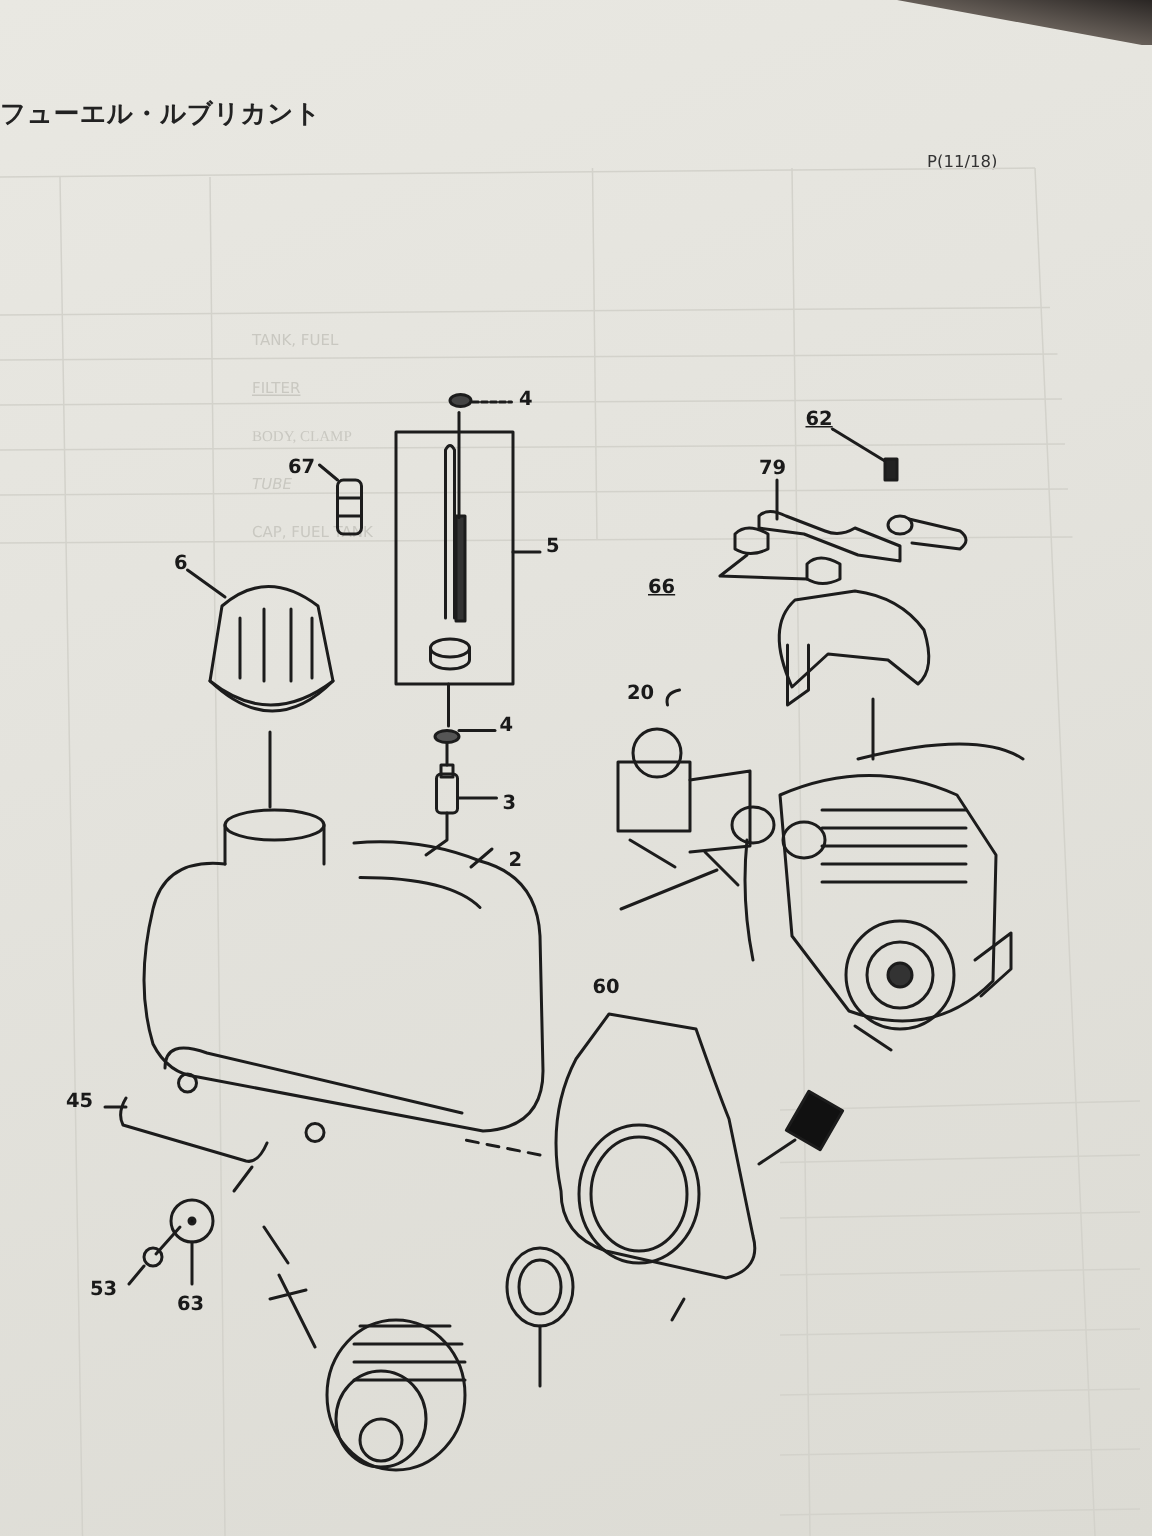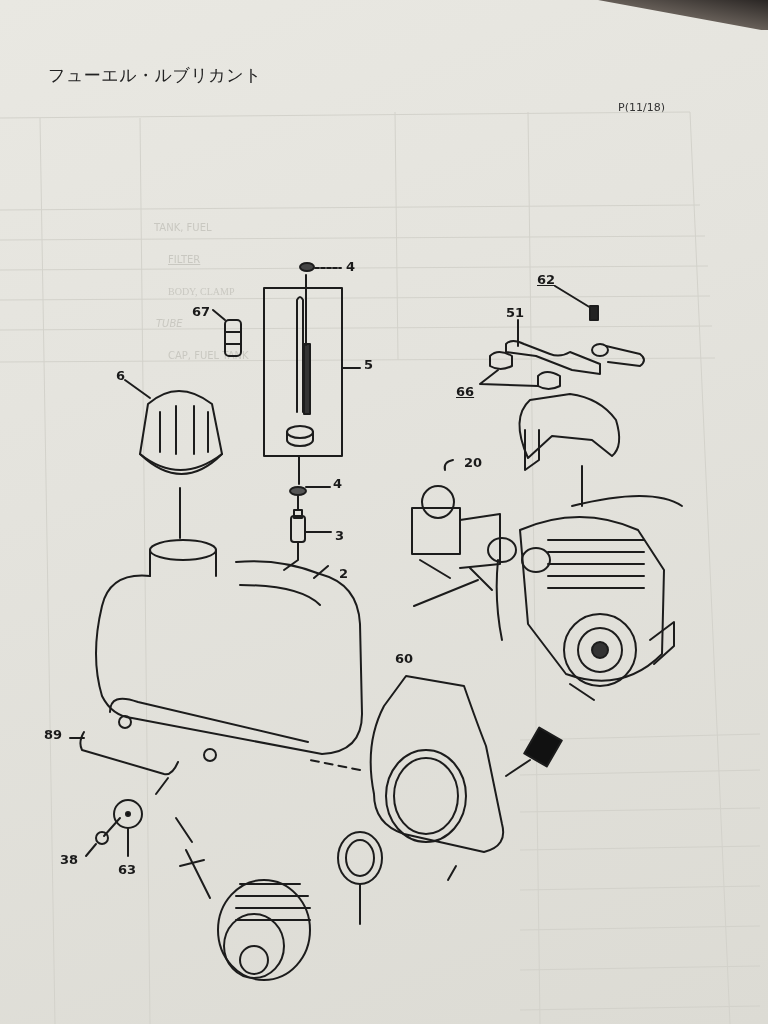--- a/index.html
+++ b/index.html
@@ -2,21 +2,21 @@
 <html><head>
 <meta charset="utf-8">
 <style>
   html,body{margin:0;padding:0;}
   body{width:768px;height:1024px;overflow:hidden;background:#d9d6cf;font-family:"DejaVu Sans",sans-serif;}
   .page{position:absolute;left:0;top:0;width:768px;height:1024px;
     background:linear-gradient(160deg,#e9e8e2 0%,#e4e3dd 40%,#dcdbd4 100%);}
   .corner{position:absolute;right:0;top:0;width:170px;height:30px;
     background:linear-gradient(190deg,#2a2624 0%,#6b635c 55%,rgba(0,0,0,0) 100%);
     clip-path:polygon(0 0,100% 0,100% 100%,96% 100%);}
-  .title{position:absolute;left:0;top:64px;font-size:17px;font-weight:normal;color:#222;letter-spacing:0.5px;padding-left:48px;}
+  .title{position:absolute;left:0;top:64px;font-size:17px;font-weight:bold;color:#222;letter-spacing:0.5px;}
   .pagenum{position:absolute;left:618px;top:88px;font-size:11px;color:#333;margin-top:13px;}
   .faint{position:absolute;color:#c9c8c1;font-size:10px;white-space:nowrap;}
   .grid line{stroke:#d3d2cb;stroke-width:1;}
   .callout{position:absolute;font-weight:bold;font-size:13px;color:#1a1a1a;}
   svg.art{position:absolute;left:0;top:0;}
 </style>
 </head>
 <body>
 
 <div class="page">
@@ -41,24 +41,24 @@
     <line x1="520" y1="740" x2="760" y2="734"></line>
     <line x1="520" y1="775" x2="760" y2="770"></line>
     <line x1="520" y1="812" x2="760" y2="808"></line>
     <line x1="520" y1="850" x2="760" y2="846"></line>
     <line x1="520" y1="890" x2="760" y2="886"></line>
     <line x1="520" y1="930" x2="760" y2="926"></line>
     <line x1="520" y1="970" x2="760" y2="966"></line>
     <line x1="520" y1="1010" x2="760" y2="1006"></line>
   </svg>
 
-  <div class="faint" style="left:154px;top:222px;text-align:center;">TANK, FUEL</div>
+  <div class="faint" style="left:168px;top:222px;text-align:center;">TANK, FUEL</div>
   <div class="faint" style="left:168px;top:254px;text-decoration:underline;">FILTER</div>
   <div class="faint" style="left:168px;top:286px;font-family:Liberation Serif, serif;">BODY, CLAMP</div>
-  <div class="faint" style="left:156px;top:318px;font-style:italic;">TUBE</div>
+  <div class="faint" style="left:168px;top:318px;font-style:italic;">TUBE</div>
   <div class="faint" style="left:168px;top:350px;">CAP, FUEL TANK</div>
 
   <svg class="art" width="768" height="1024" fill="none" stroke="#1c1c1c" stroke-width="2" stroke-linejoin="round" stroke-linecap="round">
 
     <g>
       <rect x="264" y="288" width="78" height="168"></rect>
       <path d="M297 300 v112 M303 300 v112 M297 300 q3 -6 6 0"></path>
       <rect x="304" y="344" width="6" height="70" fill="#333"></rect>
       <ellipse cx="300" cy="432" rx="13" ry="6"></ellipse>
         <path d="M287 432 v8 a13 6 0 0 0 26 0 v-8"></path>
@@ -182,20 +182,20 @@
   </svg>
 
   <div class="callout" style="left:346px;top:259px;">4</div>
   <div class="callout" style="left:364px;top:357px;">5</div>
   <div class="callout" style="left:192px;top:304px;text-align:center;">67</div>
   <div class="callout" style="left:116px;top:368px;">6</div>
   <div class="callout" style="left:333px;top:476px;">4</div>
   <div class="callout" style="left:335px;top:528px;">3</div>
   <div class="callout" style="left:339px;top:566px;">2</div>
   <div class="callout" style="left:537px;top:272px;text-decoration:underline;">62</div>
-  <div class="callout" style="left:506px;top:305px;">51</div>
-  <div class="callout" style="left:456px;top:384px;text-decoration:underline;">66</div>
-  <div class="callout" style="left:464px;top:455px;">20</div>
+  <div class="callout" style="left:506px;top:305px;">79</div>
+  <div class="callout" style="left:432px;top:384px;text-decoration:underline;">66</div>
+  <div class="callout" style="left:418px;top:455px;">20</div>
   <div class="callout" style="left:395px;top:608px;margin-top:43px;">60</div>
-  <div class="callout" style="left:44px;top:727px;">89</div>
-  <div class="callout" style="left:60px;top:852px;">38</div>
+  <div class="callout" style="left:44px;top:727px;">45</div>
+  <div class="callout" style="left:60px;top:852px;">53</div>
   <div class="callout" style="left:118px;top:862px;text-align:right;">63</div>
 </div>
 
 </body></html>

